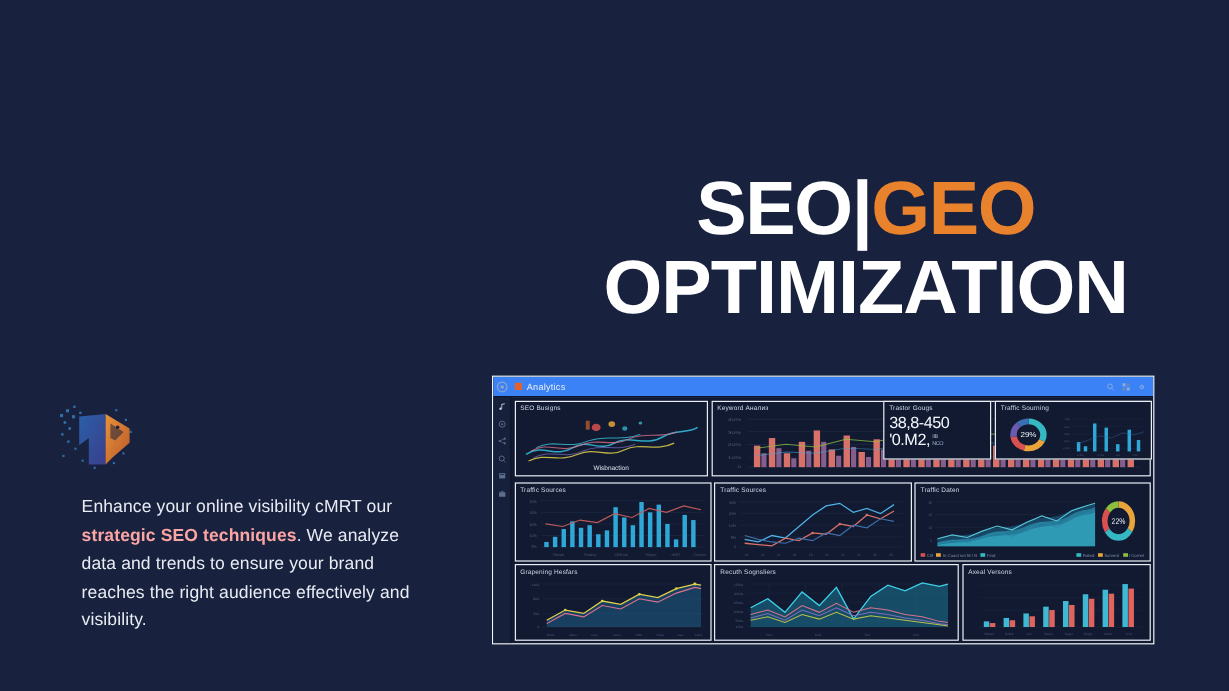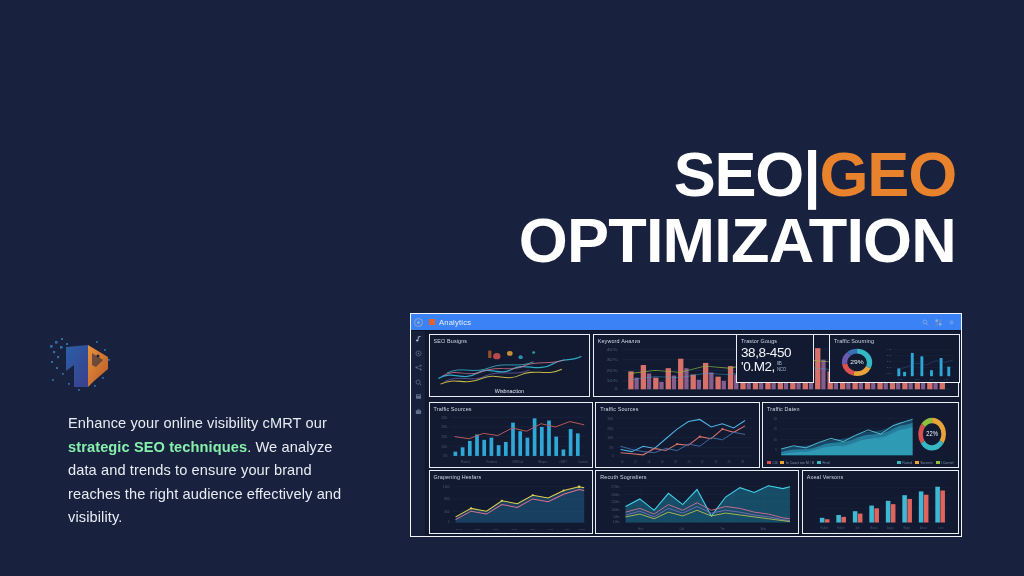--- a/index.html
+++ b/index.html
@@ -11,26 +11,26 @@
     position:relative;
   }
 
   #logo-mark { position:absolute; left:48px; top:335px; width:68px; height:62px; }
 
   #body-copy {
     position:absolute; left:68px; top:412px; width:285px;
     color:#e8ecf4; font-size:14.6px; line-height:23.5px;
     letter-spacing:.1px;
   }
-  #body-copy b { font-weight:bold; color:#86efac; }
+  #body-copy b { font-weight:bold; color:#fca5a5; }
 
   
   #headline {
-    position:absolute; right:68px; top:146px;
-    text-align:right; line-height:.92;
+    position:absolute; right:84px; top:146px;
+    text-align:center; line-height:.92;
     font-weight:bold; letter-spacing:-1.2px;
   }
   .hl-row { font-size:63px; white-space:nowrap; }
   .hl-row.r2 { font-size:63px; margin-top:8px; letter-spacing:-.8px;}
   .hl-white { color:#ffffff; }
   .hl-orange { color:#e8822c; }
 
   
   #dashboard {
     position:absolute; left:410px; top:313px; width:552px; height:224px;
@@ -594,21 +594,21 @@
                 <text x="146" y="50" text-anchor="middle">Livw</text>
               </g>
             </svg>
           </div>
         </div>
       </div>
 
     </div>
   </div>
 
-  <div style="position:absolute; left:325px; top:20px; width:78px; height:49px;" class="card">
+  <div style="position:absolute; left:325px; top:20px; width:90px; height:49px;" class="card">
     <div class="card-t">Trastor Gougs</div>
     <div class="bignum">
       <div class="bn1">38,8-450</div>
       <div class="bn2">
         <span>'0.M2,</span>
         <span class="sub">
           <span>IIB</span><br><span>NCO</span>
         </span>
       </div>
     </div>

